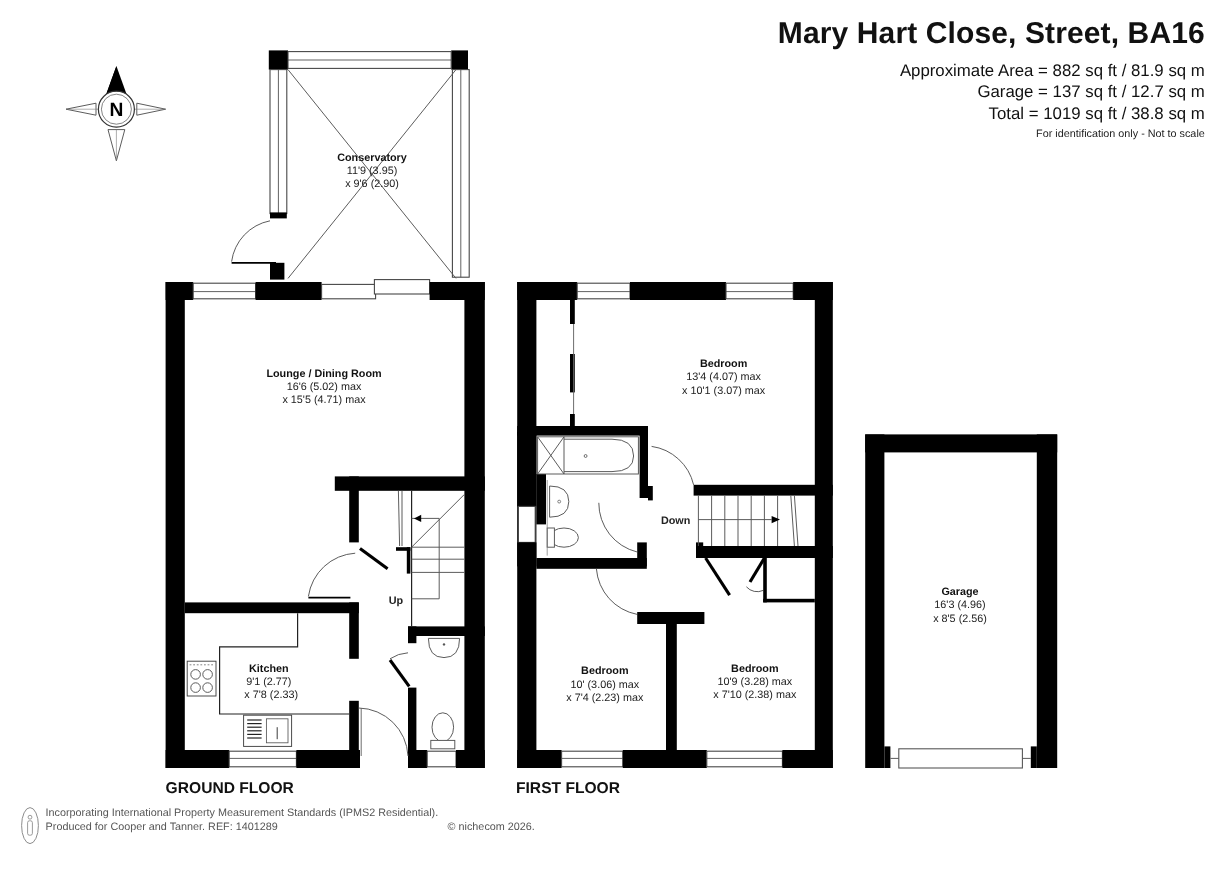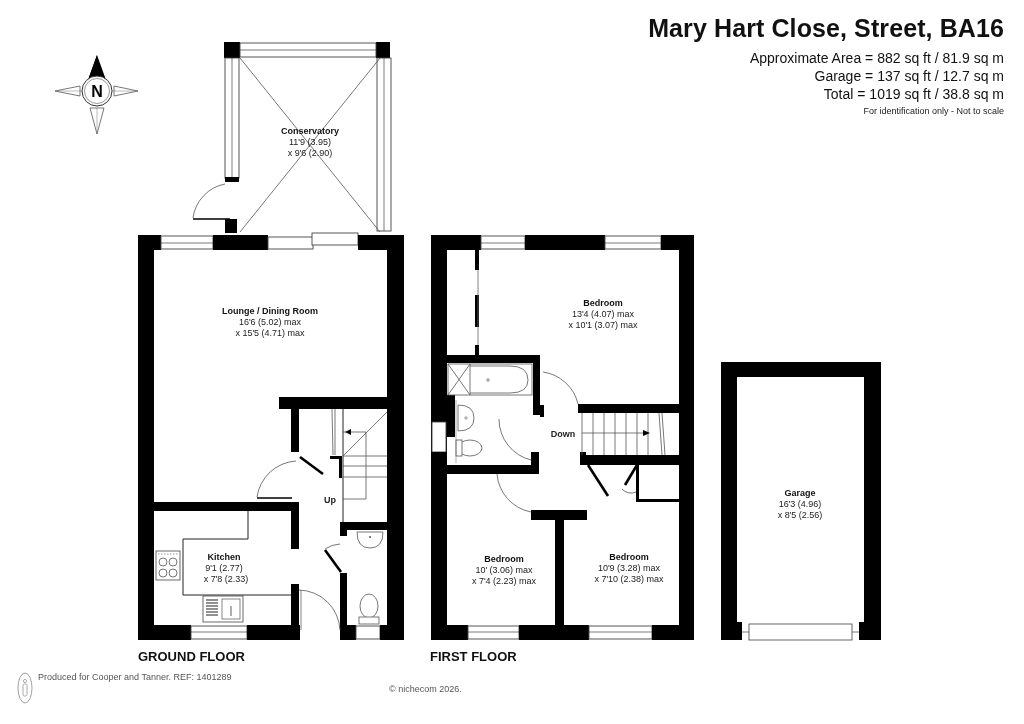--- a/index.html
+++ b/index.html
@@ -12,21 +12,21 @@
   .door-leaf { stroke: #000000; stroke-width: 2.6; }
   .room-name { font-family: "Liberation Sans", sans-serif; font-weight: bold; font-size: 9px; fill: #111111; text-anchor: middle; }
   .room-dim { font-family: "Liberation Sans", sans-serif; font-size: 9px; fill: #222222; text-anchor: middle; }
   .floor-label { font-family: "Liberation Sans", sans-serif; font-weight: bold; font-size: 13px; fill: #111111; }
   .hdr { position: absolute; right: 20px; text-align: right; }
   .title { top: 14px; font-size: 25px; font-weight: bold; color: #111111; letter-spacing: 0.1px; }
   .area { font-size: 14px; color: #111111; line-height: 18px; }
   .a1 { top: 49px; } .a2 { top: 67px; } .a3 { top: 85px; }
   .note { top: 106px; font-size: 9px; color: #222222; text-align: center; }
   .footer { position: absolute; left: 38px; top: 672px; font-size: 9px; color: #555555; line-height: 11.5px; }
-  .footer .copy { position: absolute; left: 335px; top: 11.5px; white-space: nowrap; margin-left: 16px; }
+  .footer .copy { position: absolute; left: 335px; top: 11.5px; white-space: nowrap; }
 </style>
 </head>
 <body>
 
 <div class="hdr title">Mary Hart Close, Street, BA16</div>
 <div class="hdr area a1">Approximate Area = 882 sq ft / 81.9 sq m</div>
 <div class="hdr area a2">Garage = 137 sq ft / 12.7 sq m</div>
 <div class="hdr area a3">Total = 1019 sq ft / 38.8 sq m</div>
 <div class="hdr note">For identification only - Not to scale</div>
 
@@ -278,15 +278,16 @@
   </g>
 
   <g>
     <ellipse cx="25" cy="688" rx="7" ry="15" fill="none" stroke="#888" stroke-width="0.8"></ellipse>
     <circle cx="25" cy="681" r="1.6" fill="none" stroke="#888" stroke-width="0.7"></circle>
     <rect x="23" y="684" width="4" height="12" rx="1.5" fill="none" stroke="#888" stroke-width="0.7"></rect>
   </g>
 </svg>
 
 <div class="footer">
+  <div>Incorporating International Property Measurement Standards (IPMS2 Residential).</div>
   <div>Produced for Cooper and Tanner.   REF: 1401289</div>
   <span class="copy">© nichecom 2026.</span>
 </div>
 
 </body></html>

